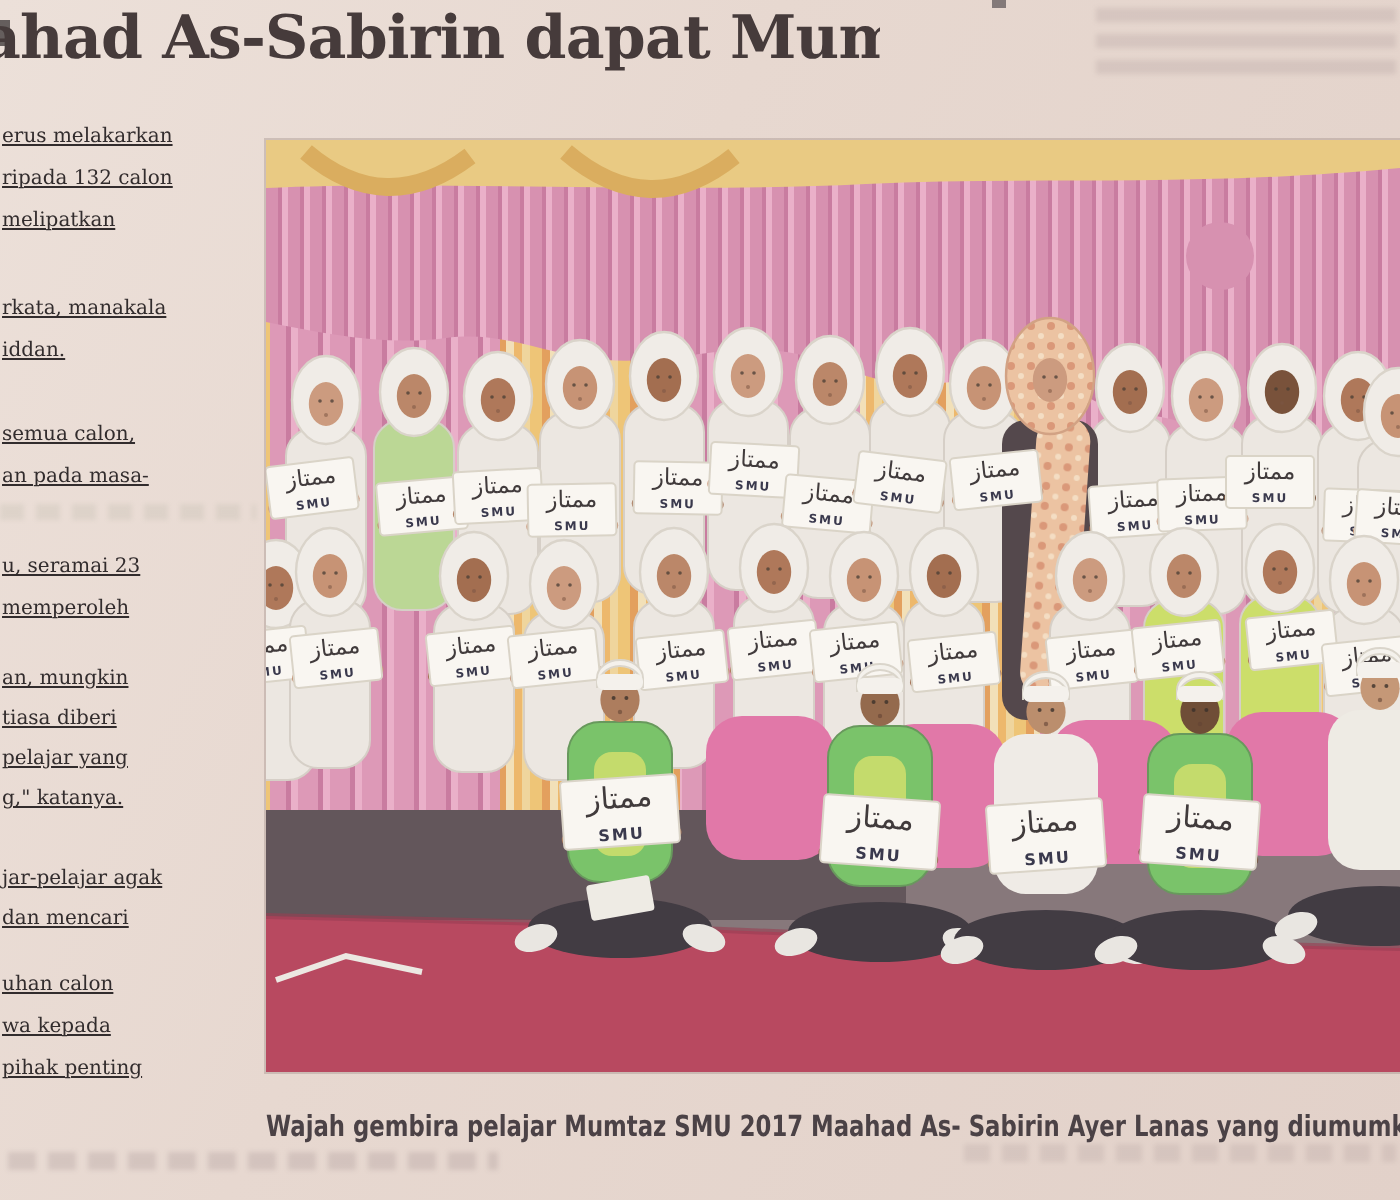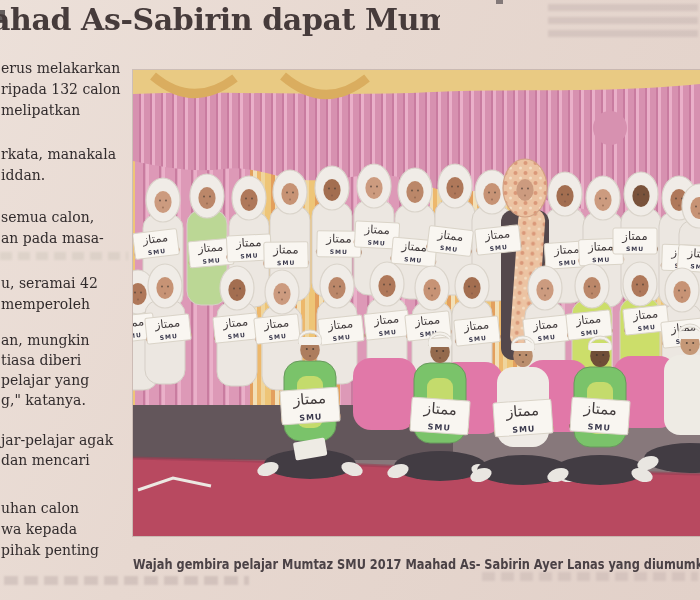--- a/index.html
+++ b/index.html
@@ -7,26 +7,26 @@
        font-family:"DejaVu Serif", serif;}
   .page{position:absolute;left:0;top:0;width:700px;height:600px;
         background:linear-gradient(115deg,#ece0d9 0%,#e7d8d0 40%,#e2d1c9 100%);}
   
   .headline-clip{position:absolute;left:0;top:15;width:440px;height:42px;overflow:hidden;}
   .headline-text{display:inline-block;margin-left:-9px;white-space:nowrap;
         font-family:"DejaVu Serif", serif;font-weight:bold;font-size:30px;line-height:40px;
         letter-spacing:-0.4px;color:#463b3b;}
   
   .column{position:absolute;left:1px;top:58px;width:134px;color:#322c2d;}
-  .column p{margin:0 0 21px 0;font-size:14px;line-height:21px;white-space:nowrap;}
+  .column p{margin:0 0 21px 0;font-size:10px;line-height:21px;white-space:nowrap;text-decoration:underline;}
   .column p:nth-child(1){margin-bottom:23px;}
   .column p:nth-child(2){margin-bottom:21px;}
   .column p:nth-child(3){margin-bottom:24px;}
   .column p:nth-child(4){margin-bottom:15px;}
-  .column p:nth-child(5){margin-bottom:28px;line-height:20px;}
+  .column p:nth-child(5){margin-bottom:12px;line-height:20px;}
   
   .photo{position:absolute;left:133px;top:70px;width:567px;height:466px;overflow:hidden;
          background:#efe3c8;box-shadow:0 0 0 1px rgba(120,100,95,.25);}
   .photo svg{display:block;}
   
   .caption-clip{position:absolute;left:133px;top:554px;width:567px;height:22px;overflow:hidden;}
   .caption-inner{width:724px;transform:scaleX(0.785);transform-origin:left top;
         font-family:"DejaVu Sans", sans-serif;font-weight:bold;font-size:14.5px;line-height:20px;
         color:#4b4246;white-space:nowrap;}
   
@@ -55,21 +55,21 @@
   <div class="bleed bleed-br"></div>
 
   <div class="headline-clip">
     <span class="headline-text">ahad As-Sabirin dapat Mumtaz</span>
   </div>
 
   <div class="column" id="article-column">
       <p><span>erus melakarkan</span><br><span>ripada 132 calon</span><br><span>melipatkan</span><br></p>
       <p><span>rkata, manakala</span><br><span>iddan.</span><br></p>
       <p><span>semua calon,</span><br><span>an pada masa-</span><br></p>
-      <p><span>u, seramai 42</span><br><span>memperoleh</span><br></p>
+      <p><span>u, seramai 23</span><br><span>memperoleh</span><br></p>
       <p><span>an, mungkin</span><br><span>tiasa diberi</span><br><span>pelajar yang</span><br><span>g," katanya.</span><br><br><span>jar-pelajar agak</span><br><span>dan mencari</span><br></p>
       <p><span>uhan calon</span><br><span>wa kepada</span><br><span>pihak penting</span><br><br></p>
     </div>
 
   <div class="photo" id="photo-box">
       <svg width="567" height="466" viewBox="0 0 567 466" xmlns="http://www.w3.org/2000/svg">
         <defs>
     <pattern id="stripes" width="22" height="40" patternUnits="userSpaceOnUse">
       <rect width="22" height="40" fill="#f0d395"></rect>
       <rect x="0" width="6" height="40" fill="#efc16b"></rect>

